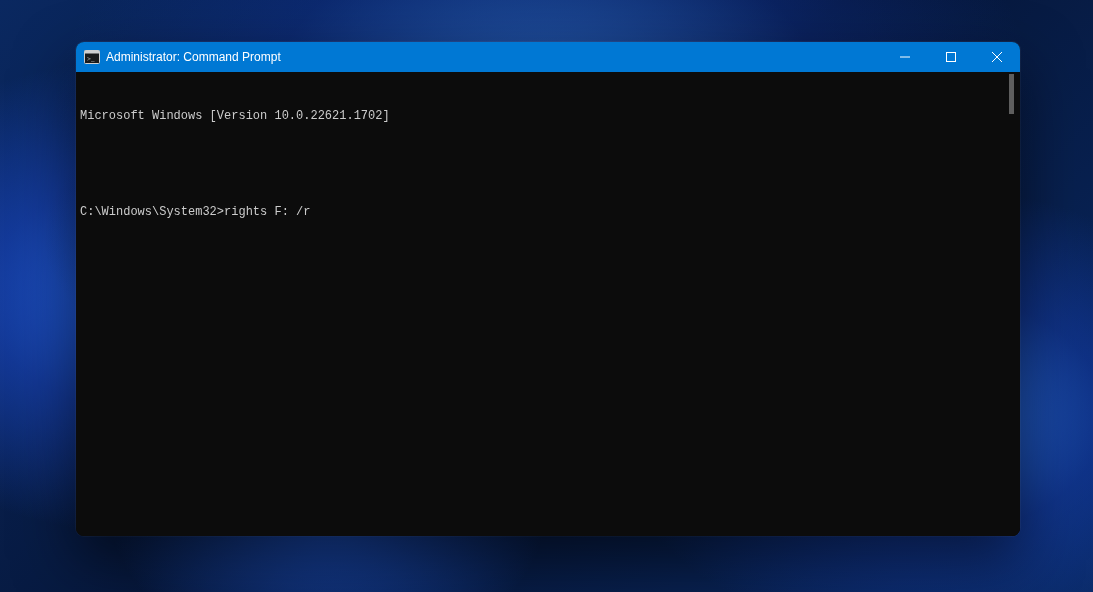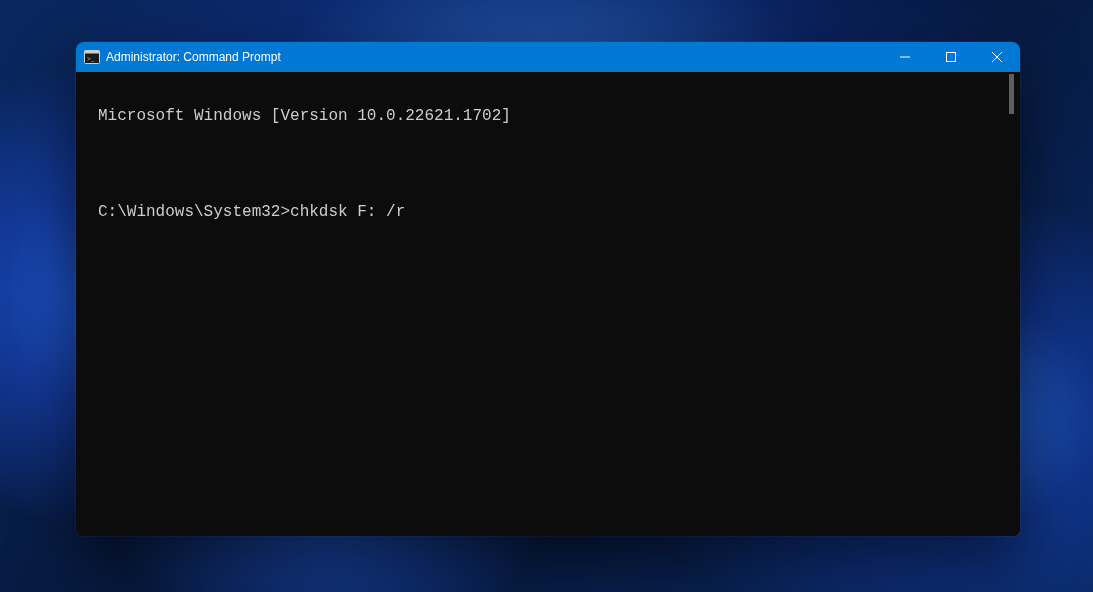--- a/index.html
+++ b/index.html
@@ -101,23 +101,23 @@
     }
 
     .titlebar-btn svg {
       width: 10px;
       height: 10px;
     }
 
     .terminal-body {
       flex: 1;
       background: #0c0c0c;
-      padding: 4px 22px;
+      padding: 4px 4px;
       font-family: Consolas, "Courier New", monospace;
-      font-size: 16px;
+      font-size: 12px;
       line-height: 16px;
       color: #cccccc;
       white-space: pre;
       position: relative;
       overflow: hidden;
     }
 
     .terminal-line {
       white-space: pre;
     }
@@ -182,20 +182,20 @@
           <line x1="0" y1="0" x2="10" y2="10" stroke="currentColor" stroke-width="1"></line>
           <line x1="10" y1="0" x2="0" y2="10" stroke="currentColor" stroke-width="1"></line>
         </svg>
       </div>
     </div>
   </div>
 
   <div class="terminal-body">
     <div class="terminal-line">Microsoft Windows [Version 10.0.22621.1702]</div>
     <div class="blank-line"></div>
-    <div class="prompt-line"><span>C:\Windows\System32&gt;</span><span>chkdsk F: /r</span></div>
+    <div class="prompt-line"><span>C:\Windows\System32&gt;</span><span>rights F: /r</span></div>
   </div>
 
   <div class="scrollbar">
     <div class="scrollbar-thumb"></div>
   </div>
 
 </div>
 
 </body></html>

